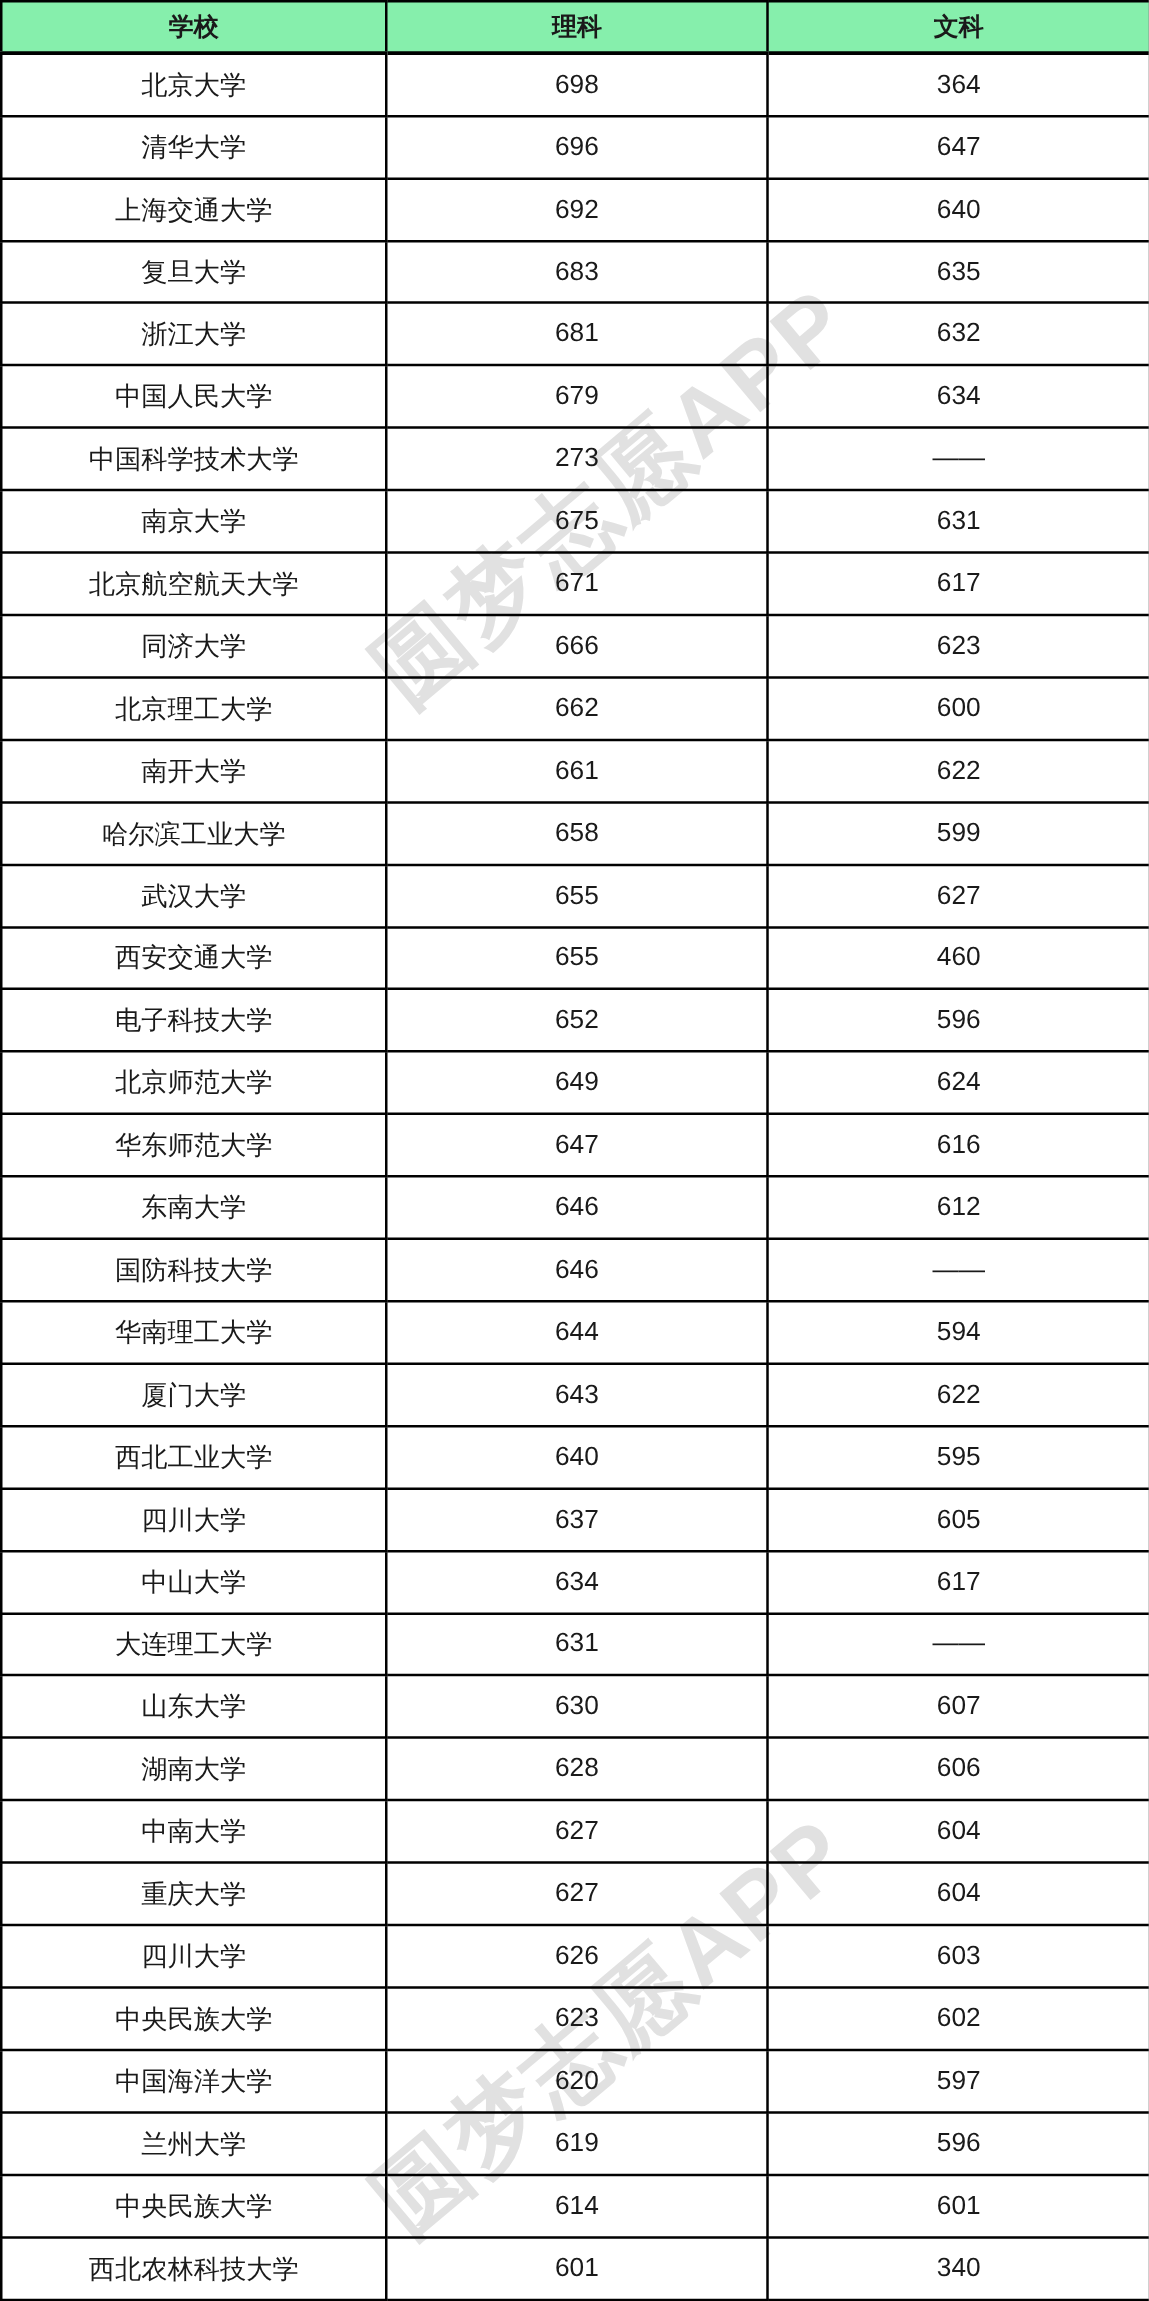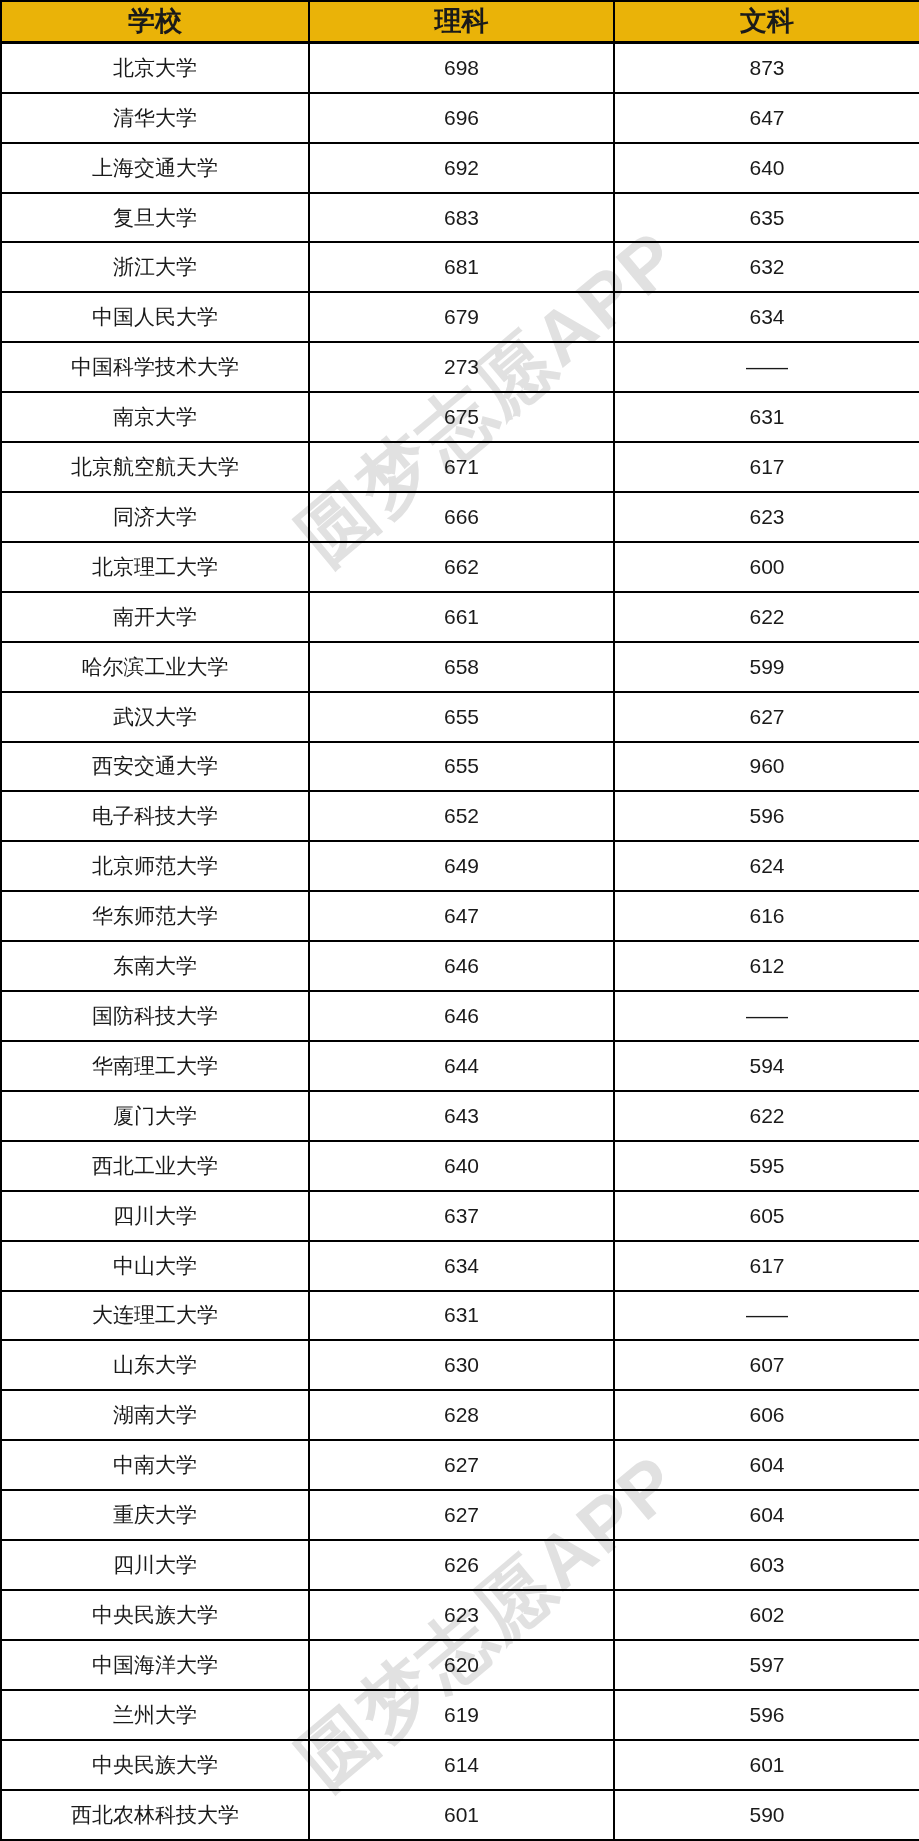--- a/index.html
+++ b/index.html
@@ -45,22 +45,22 @@
   th, td {
     border: 2px solid #000000;
     text-align: center;
     vertical-align: middle;
     padding: 0;
     color: #1a1a1a;
     background: transparent;
   }
   thead tr { height: 41px; }
   th {
-    background: #eab308;
-    font-size: 27px;
+    background: #86efac;
+    font-size: 20px;
     font-weight: 600;
     border-bottom: 3px solid #000000;
   }
   td { font-size: 21px; font-weight: 400; }
   col.c1 { width: 308px; }
   col.c2 { width: 305px; }
   col.c3 { width: 306px; }
 </style>
 </head>
 <body>
@@ -80,21 +80,21 @@
       <tr>
         <th>学校</th>
         <th>理科</th>
         <th>文科</th>
       </tr>
     </thead>
     <tbody>
         <tr>
           <td>北京大学</td>
           <td>698</td>
-          <td>873</td>
+          <td>364</td>
         </tr>
         <tr>
           <td>清华大学</td>
           <td>696</td>
           <td>647</td>
         </tr>
         <tr>
           <td>上海交通大学</td>
           <td>692</td>
           <td>640</td>
@@ -150,21 +150,21 @@
           <td>599</td>
         </tr>
         <tr>
           <td>武汉大学</td>
           <td>655</td>
           <td>627</td>
         </tr>
         <tr>
           <td>西安交通大学</td>
           <td>655</td>
-          <td>960</td>
+          <td>460</td>
         </tr>
         <tr>
           <td>电子科技大学</td>
           <td>652</td>
           <td>596</td>
         </tr>
         <tr>
           <td>北京师范大学</td>
           <td>649</td>
           <td>624</td>
@@ -255,18 +255,18 @@
           <td>596</td>
         </tr>
         <tr>
           <td>中央民族大学</td>
           <td>614</td>
           <td>601</td>
         </tr>
         <tr>
           <td>西北农林科技大学</td>
           <td>601</td>
-          <td>590</td>
+          <td>340</td>
         </tr>
       </tbody>
   </table>
 
 </div>
 
 </body></html>

